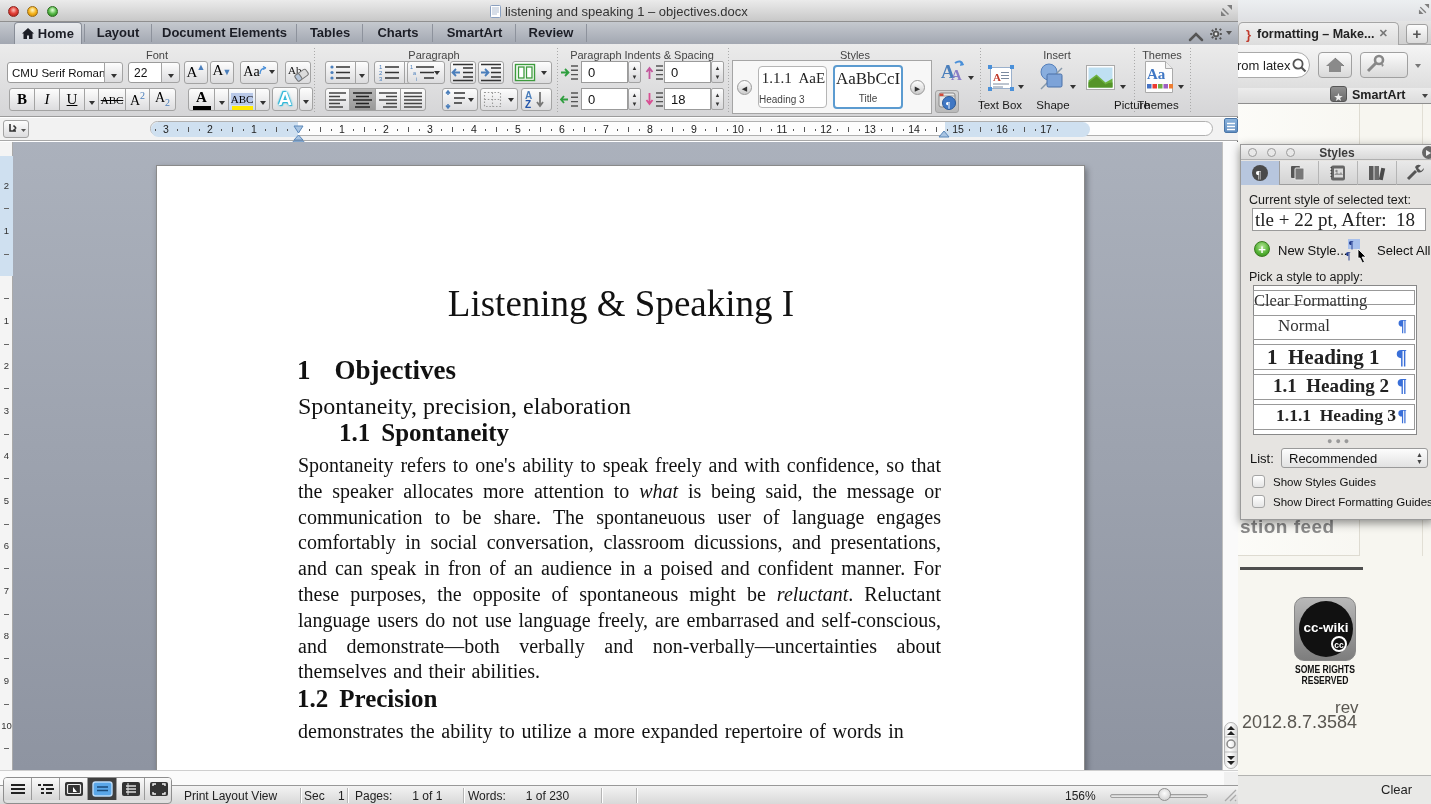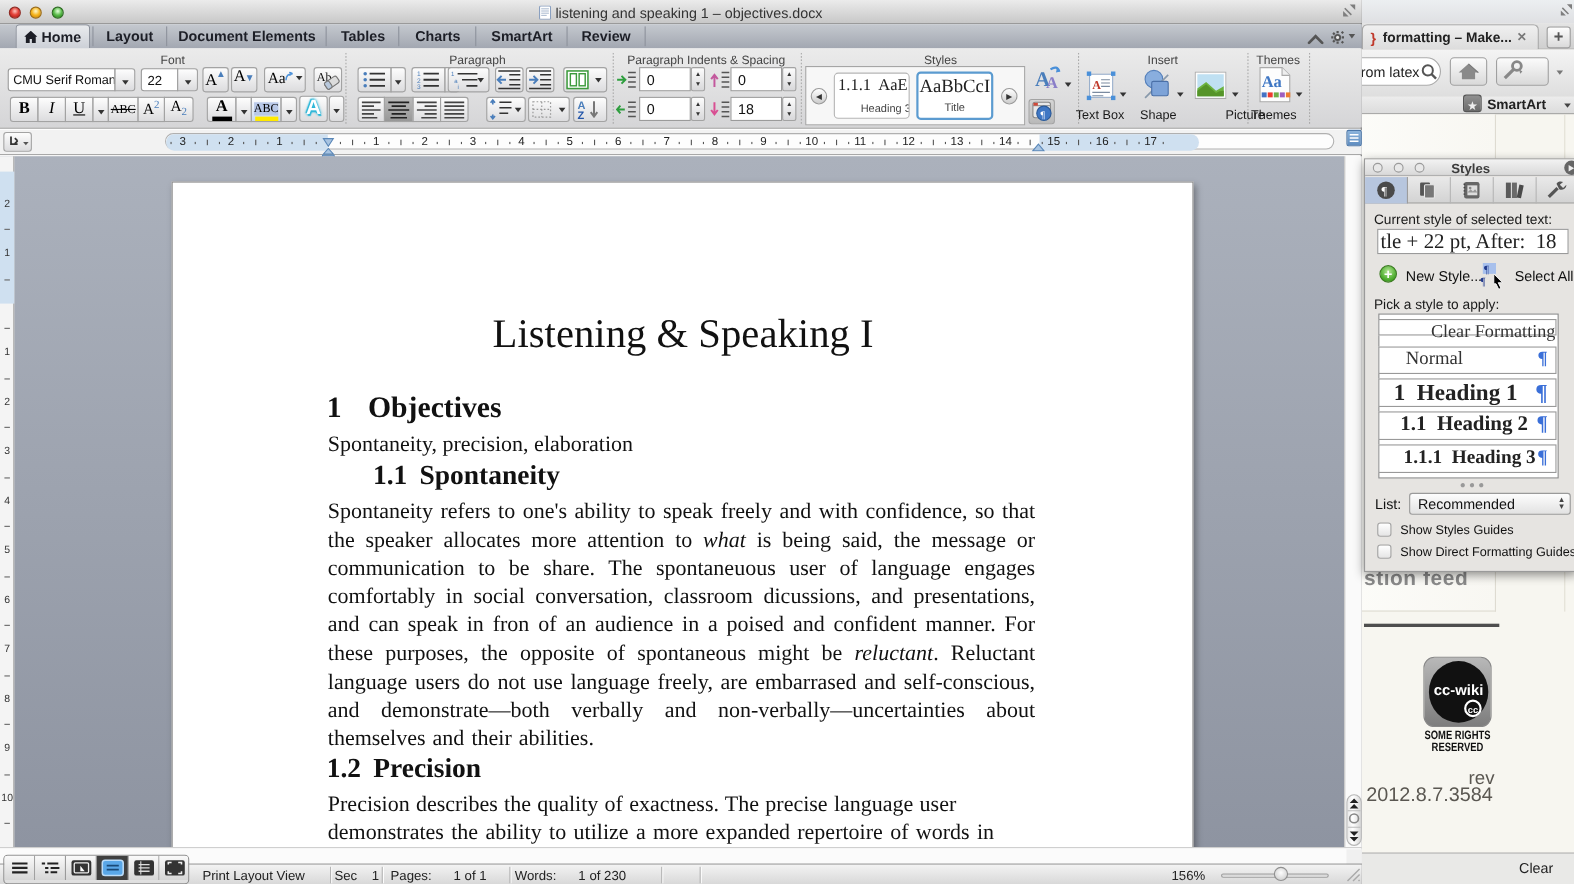--- a/index.html
+++ b/index.html
@@ -341,21 +341,21 @@
           </g>
         </svg></div>
   <div class="white-in" style="left:664px;top:44px;width:47px;height:22px;padding:3px 0 0 6px;">18</div>
   <div class="spin" style="left:711px;top:44px;"></div>
 
   <div style="position:absolute;left:732px;top:16px;width:200px;height:54px;background:#f7f7f7;border:1px solid #a5a5a5;"></div>
   <div class="circbtn" style="left:737px;top:36px;">◀</div>
   <div class="circbtn" style="left:910px;top:36px;">▶</div>
   <div style="position:absolute;left:758px;top:22px;width:69px;height:42px;background:#fff;border:1px solid #b5b5b5;border-radius:4px;overflow:hidden;">
     <div class="serif" style="position:absolute;left:0;top:3px;width:69px;text-align:center;font-size:15px;color:#222;white-space:nowrap;">1.1.1&nbsp; AaE</div>
-    <div style="position:absolute;left:0;top:27px;width:69px;text-align:right;font-size:10px;color:#444;">Heading 3</div>
+    <div style="position:absolute;left:0;top:27px;width:69px;text-align:left;font-size:10px;color:#444;">Heading 3</div>
   </div>
   <div style="position:absolute;left:833px;top:21px;width:70px;height:44px;background:#fff;border:2px solid #5b9bd0;border-radius:4px;overflow:hidden;">
     <div class="serif" style="position:absolute;left:0;top:2px;width:66px;text-align:center;font-size:17px;color:#222;">AaBbCcI</div>
     <div style="position:absolute;left:0;top:26px;width:66px;text-align:center;font-size:10px;color:#444;">Title</div>
   </div>
   <div class="icn" style="left:941px;top:13px;"><svg width="26" height="25" viewBox="0 0 26 25">
           <text x="0" y="21" font-size="19" font-weight="bold" fill="#4a7ebb" font-family="'Liberation Serif'">A</text>
           <text x="10" y="23" font-size="15" font-weight="bold" fill="#8a7ec8" font-family="'Liberation Serif'">A</text>
           <path d="M14 6 Q20 2 22 8" stroke="#4a90d9" stroke-width="2" fill="none"></path>
           <path d="M20 4l3 4-4 1z" fill="#4a90d9"></path>
@@ -519,36 +519,35 @@
         </svg>
   </div>
   <div style="position:absolute;left:1224px;top:0px;width:14px;height:15px;background:linear-gradient(#8cb4dc,#5e8cc0);border:1px solid #4a76a8;border-radius:2px;"><svg width="12" height="13">
           <path d="M2 3.5h8M2 6.5h8M2 9.5h8" stroke="#fff" stroke-width="1.4"></path>
         </svg></div>
  </div>
  <div id="w-doc">
       <div id="page">
    <div class="serif" style="position:absolute;left:141px;top:116px;width:646px;text-align:center;font-size:37px;color:#111;">Listening &amp; Speaking I</div>
    <div class="serif" style="position:absolute;left:140px;top:189px;font-size:27px;font-weight:bold;color:#111;">1<span style="display:inline-block;width:24px;"></span>Objectives</div>
-   <div class="serif" style="position:absolute;left:141px;top:227px;font-size:20px;color:#111;text-align:center;">Spontaneity, precision, elaboration</div>
+   <div class="serif" style="position:absolute;left:141px;top:227px;font-size:24px;color:#111;text-align:center;">Spontaneity, precision, elaboration</div>
    <div class="serif" style="position:absolute;left:138px;top:253px;font-size:25px;font-weight:bold;color:#111;margin-left:44px;">1.1<span style="display:inline-block;width:11px;"></span>Spontaneity</div>
    <div class="serif" id="body1" style="position:absolute;left:141px;top:287px;width:643px;font-size:20px;color:#111;">
      <div class="jl">Spontaneity refers to one's ability to speak freely and with confidence, so that</div>
      <div class="jl">the speaker allocates more attention to <i>what</i> is being said, the message or</div>
      <div class="jl">communication to be share. The spontaneuous user of language engages</div>
      <div class="jl">comfortably in social conversation, classroom dicussions, and presentations,</div>
      <div class="jl">and can speak in fron of an audience in a poised and confident manner. For</div>
      <div class="jl">these purposes, the opposite of spontaneous might be <i>reluctant</i>. Reluctant</div>
      <div class="jl">language users do not use language freely, are embarrased and self-conscious,</div>
      <div class="jl">and demonstrate—both verbally and non-verbally—uncertainties about</div>
      <div class="nl" style="word-spacing:1.4px;">themselves and their abilities.</div>
    </div>
    <div class="serif" style="position:absolute;left:140px;top:519px;font-size:25px;font-weight:bold;color:#111;">1.2<span style="display:inline-block;width:11px;"></span>Precision</div>
    <div class="serif" style="position:absolute;left:141px;top:553px;width:680px;font-size:20px;color:#111;">
-     <div class="nl" style="word-spacing:0.7px;">Precision describes the quality of exactness. The precise language user</div>
      <div class="nl" style="word-spacing:1.7px;">demonstrates the ability to utilize a more expanded repertoire of words in</div>
    </div>
  </div>
     </div>
  <div id="vruler">
       <div style="position:absolute;left:0;top:14px;width:13px;height:120px;background:#cfe0f0;"></div>
       <div style="position:absolute;left:0;top:38px;width:13px;text-align:center;font-size:9.5px;color:#333;">2</div>
 <div style="position:absolute;left:0;top:83px;width:13px;text-align:center;font-size:9.5px;color:#333;">1</div>
 <div style="position:absolute;left:0;top:173px;width:13px;text-align:center;font-size:9.5px;color:#333;">1</div>
 <div style="position:absolute;left:0;top:218px;width:13px;text-align:center;font-size:9.5px;color:#333;">2</div>
@@ -676,21 +675,21 @@
       <rect x="4" y="0" width="12" height="10" fill="#a8c0ec"></rect>
       <text x="5" y="9" font-size="10" fill="#223a8c" font-family="Liberation Serif">¶</text>
       <text x="2" y="20" font-size="10" fill="#223a8c" font-family="Liberation Serif">¶</text>
     </svg>
   <svg style="position:absolute;left:115px;top:103px;" width="12" height="16" viewBox="0 0 12 16">
       <path d="M2 1l8 8H6l2.5 5-2 1L4 10H2z" fill="#000" stroke="#fff" stroke-width="0.8"></path>
     </svg>
   <div style="position:absolute;left:136px;top:98px;font-size:13px;color:#111;">Select All</div>
   <div style="position:absolute;left:8px;top:125px;font-size:12.5px;color:#1a1a1a;">Pick a style to apply:</div>
   <div style="position:absolute;left:12px;top:140px;width:164px;height:150px;background:#fff;border:1px solid #888;"></div>
-  <div class="sitem serif" style="top:145px;height:15px;font-size:16.5px;text-align:right;color:#333;">Clear Formatting</div>
+  <div class="sitem serif" style="top:145px;height:15px;font-size:16.5px;text-align:left;color:#333;">Clear Formatting</div>
   <div class="sitem serif" style="top:170px;height:25px;font-size:17px;color:#333;"><span style="margin-left:24px;">Normal</span><span class="pilc">¶</span></div>
   <div class="sitem serif" style="top:199px;height:26px;font-size:21px;font-weight:bold;"><span style="margin-left:13px;">1&nbsp;&nbsp;Heading 1</span><span class="pilc">¶</span></div>
   <div class="sitem serif" style="top:229px;height:26px;font-size:19px;font-weight:bold;"><span style="margin-left:19px;">1.1&nbsp;&nbsp;Heading 2</span><span class="pilc">¶</span></div>
   <div class="sitem serif" style="top:259px;height:26px;font-size:17.5px;font-weight:bold;"><span style="margin-left:22px;">1.1.1&nbsp;&nbsp;Heading 3</span><span class="pilc">¶</span></div>
   <div style="position:absolute;left:86px;top:291px;color:#999;font-size:9px;letter-spacing:3px;">●●●</div>
   <div style="position:absolute;left:9px;top:306px;font-size:13px;color:#111;">List:</div>
   <div style="position:absolute;left:40px;top:303px;width:147px;height:20px;background:linear-gradient(#fdfdfd,#e2e2e2);border:1px solid #9a9a9a;border-radius:3px;font-size:13px;color:#111;padding:2px 0 0 7px;">Recommended<span style="position:absolute;right:4px;top:2px;font-size:7px;color:#444;line-height:7px;">▲<br>▼</span></div>
   <div class="chk" style="top:330px;"></div>
     <div style="position:absolute;left:32px;top:331px;font-size:11.5px;color:#111;white-space:nowrap;">Show Styles Guides</div>
   <div class="chk" style="top:350px;"></div>

